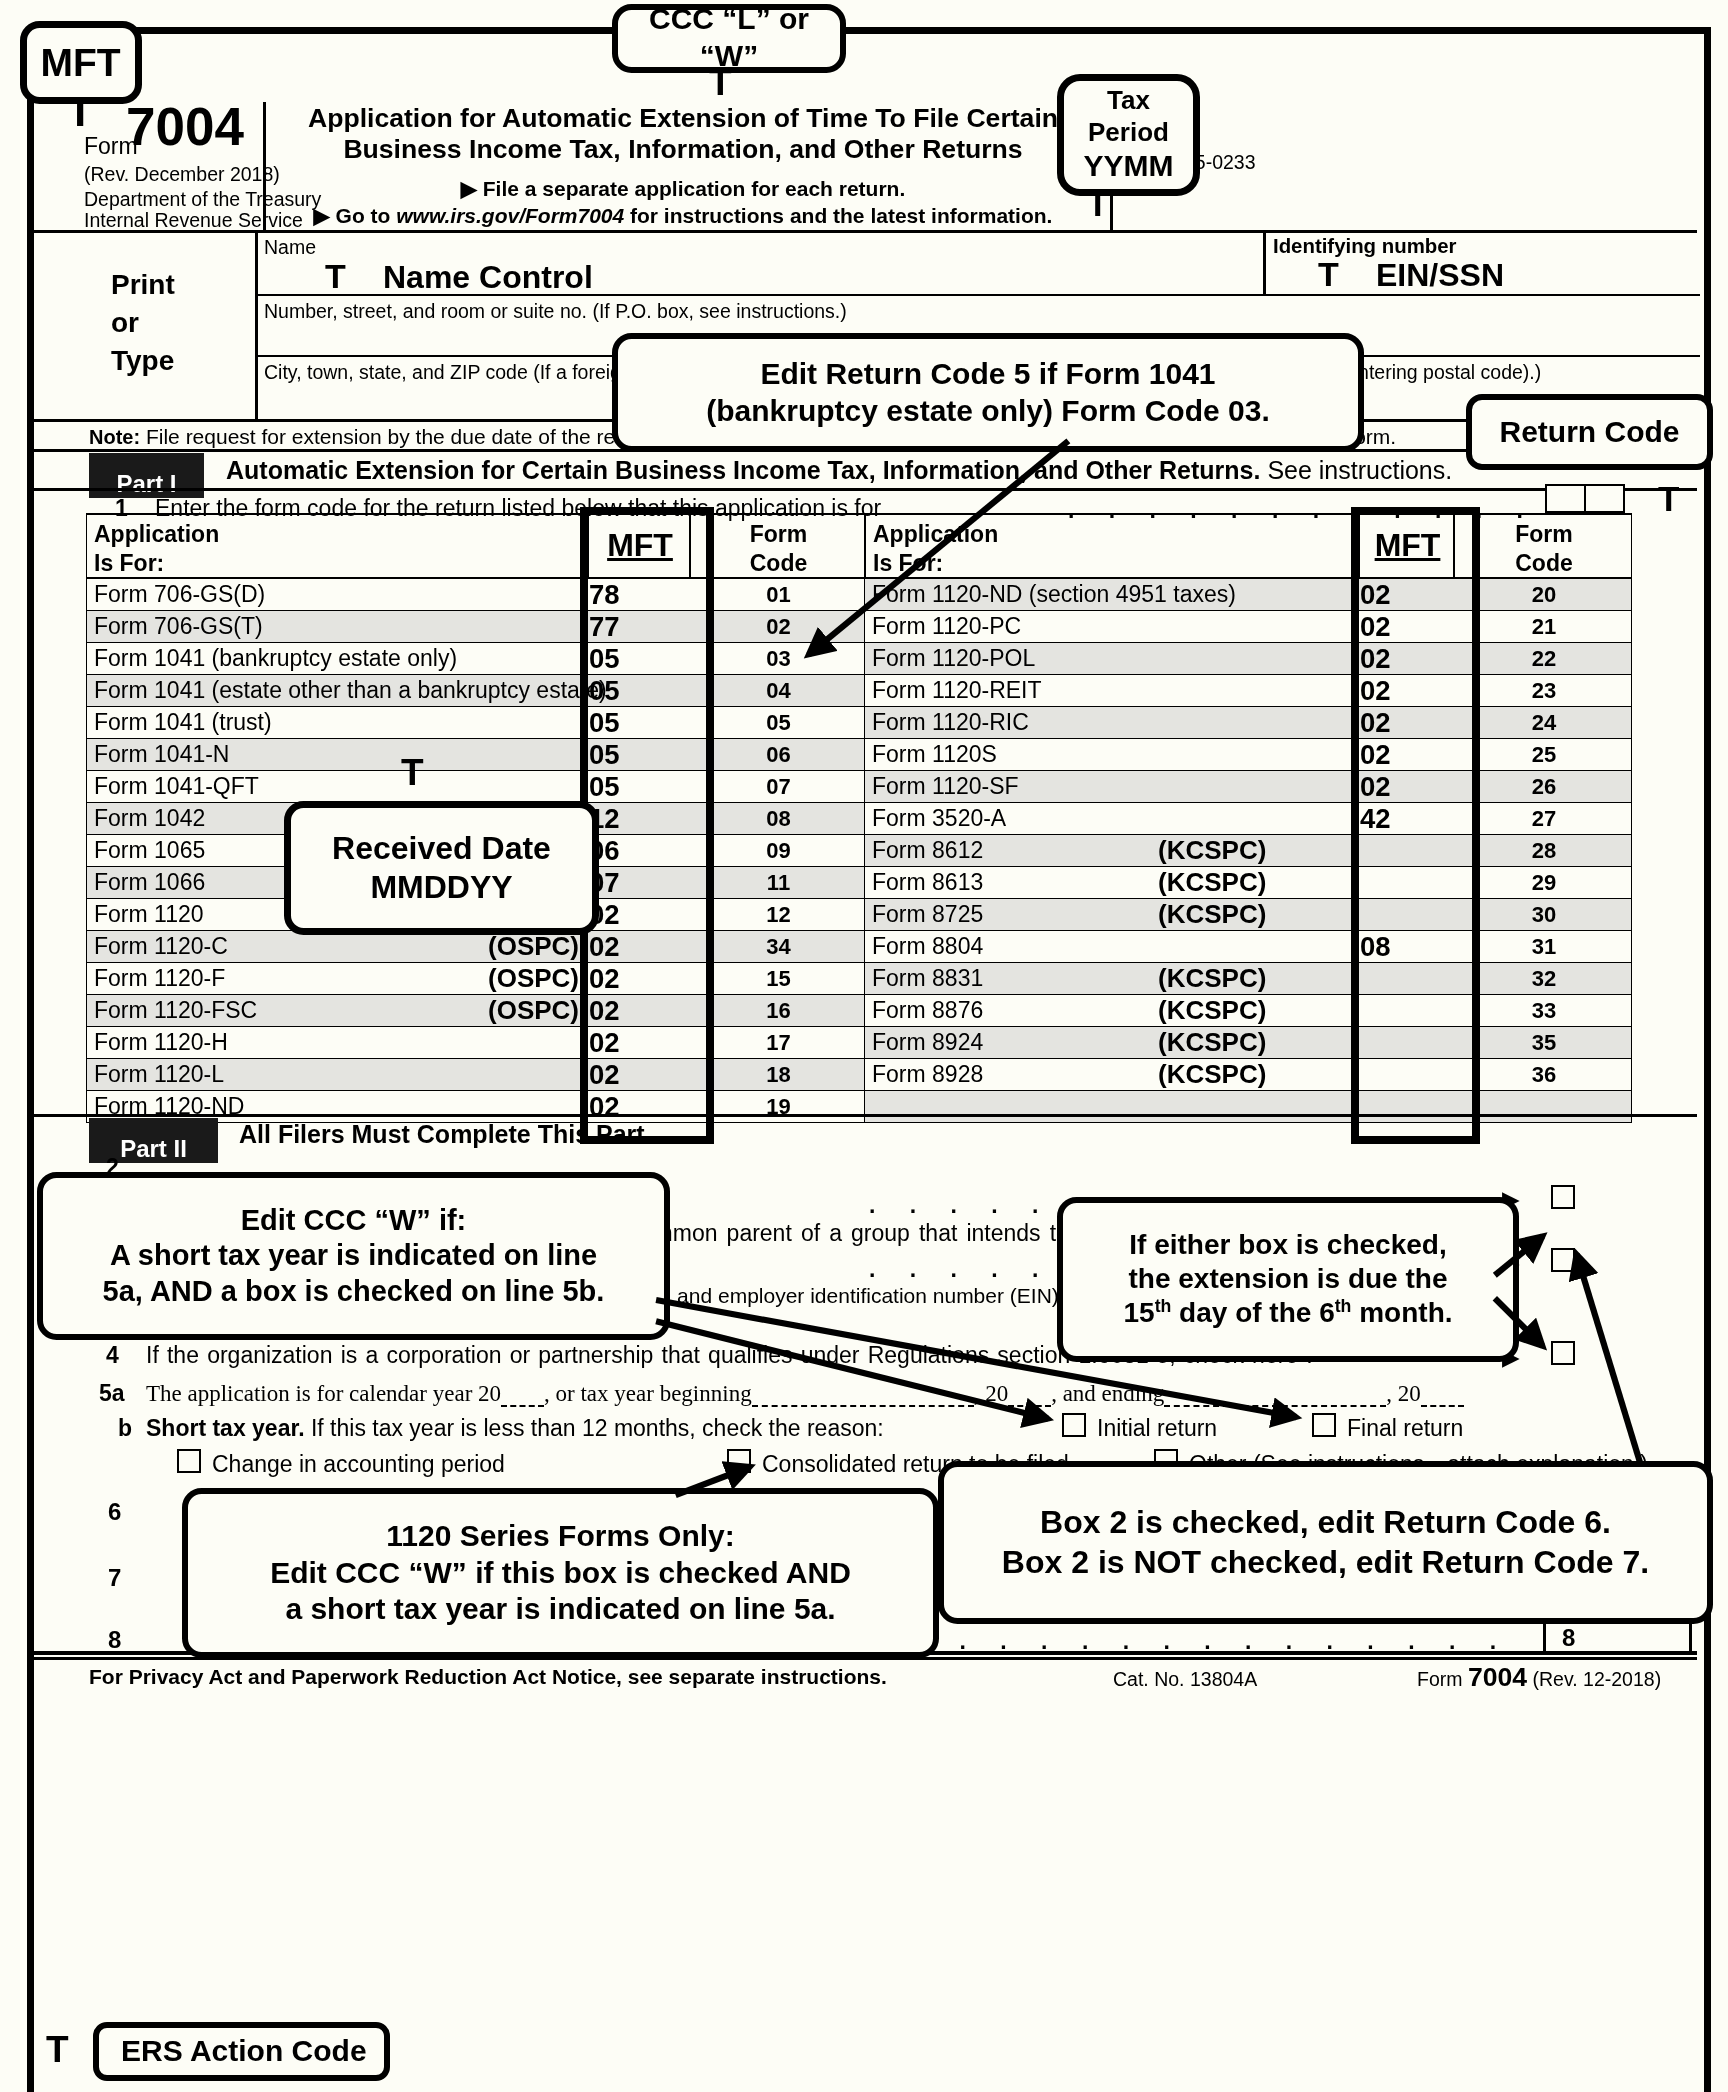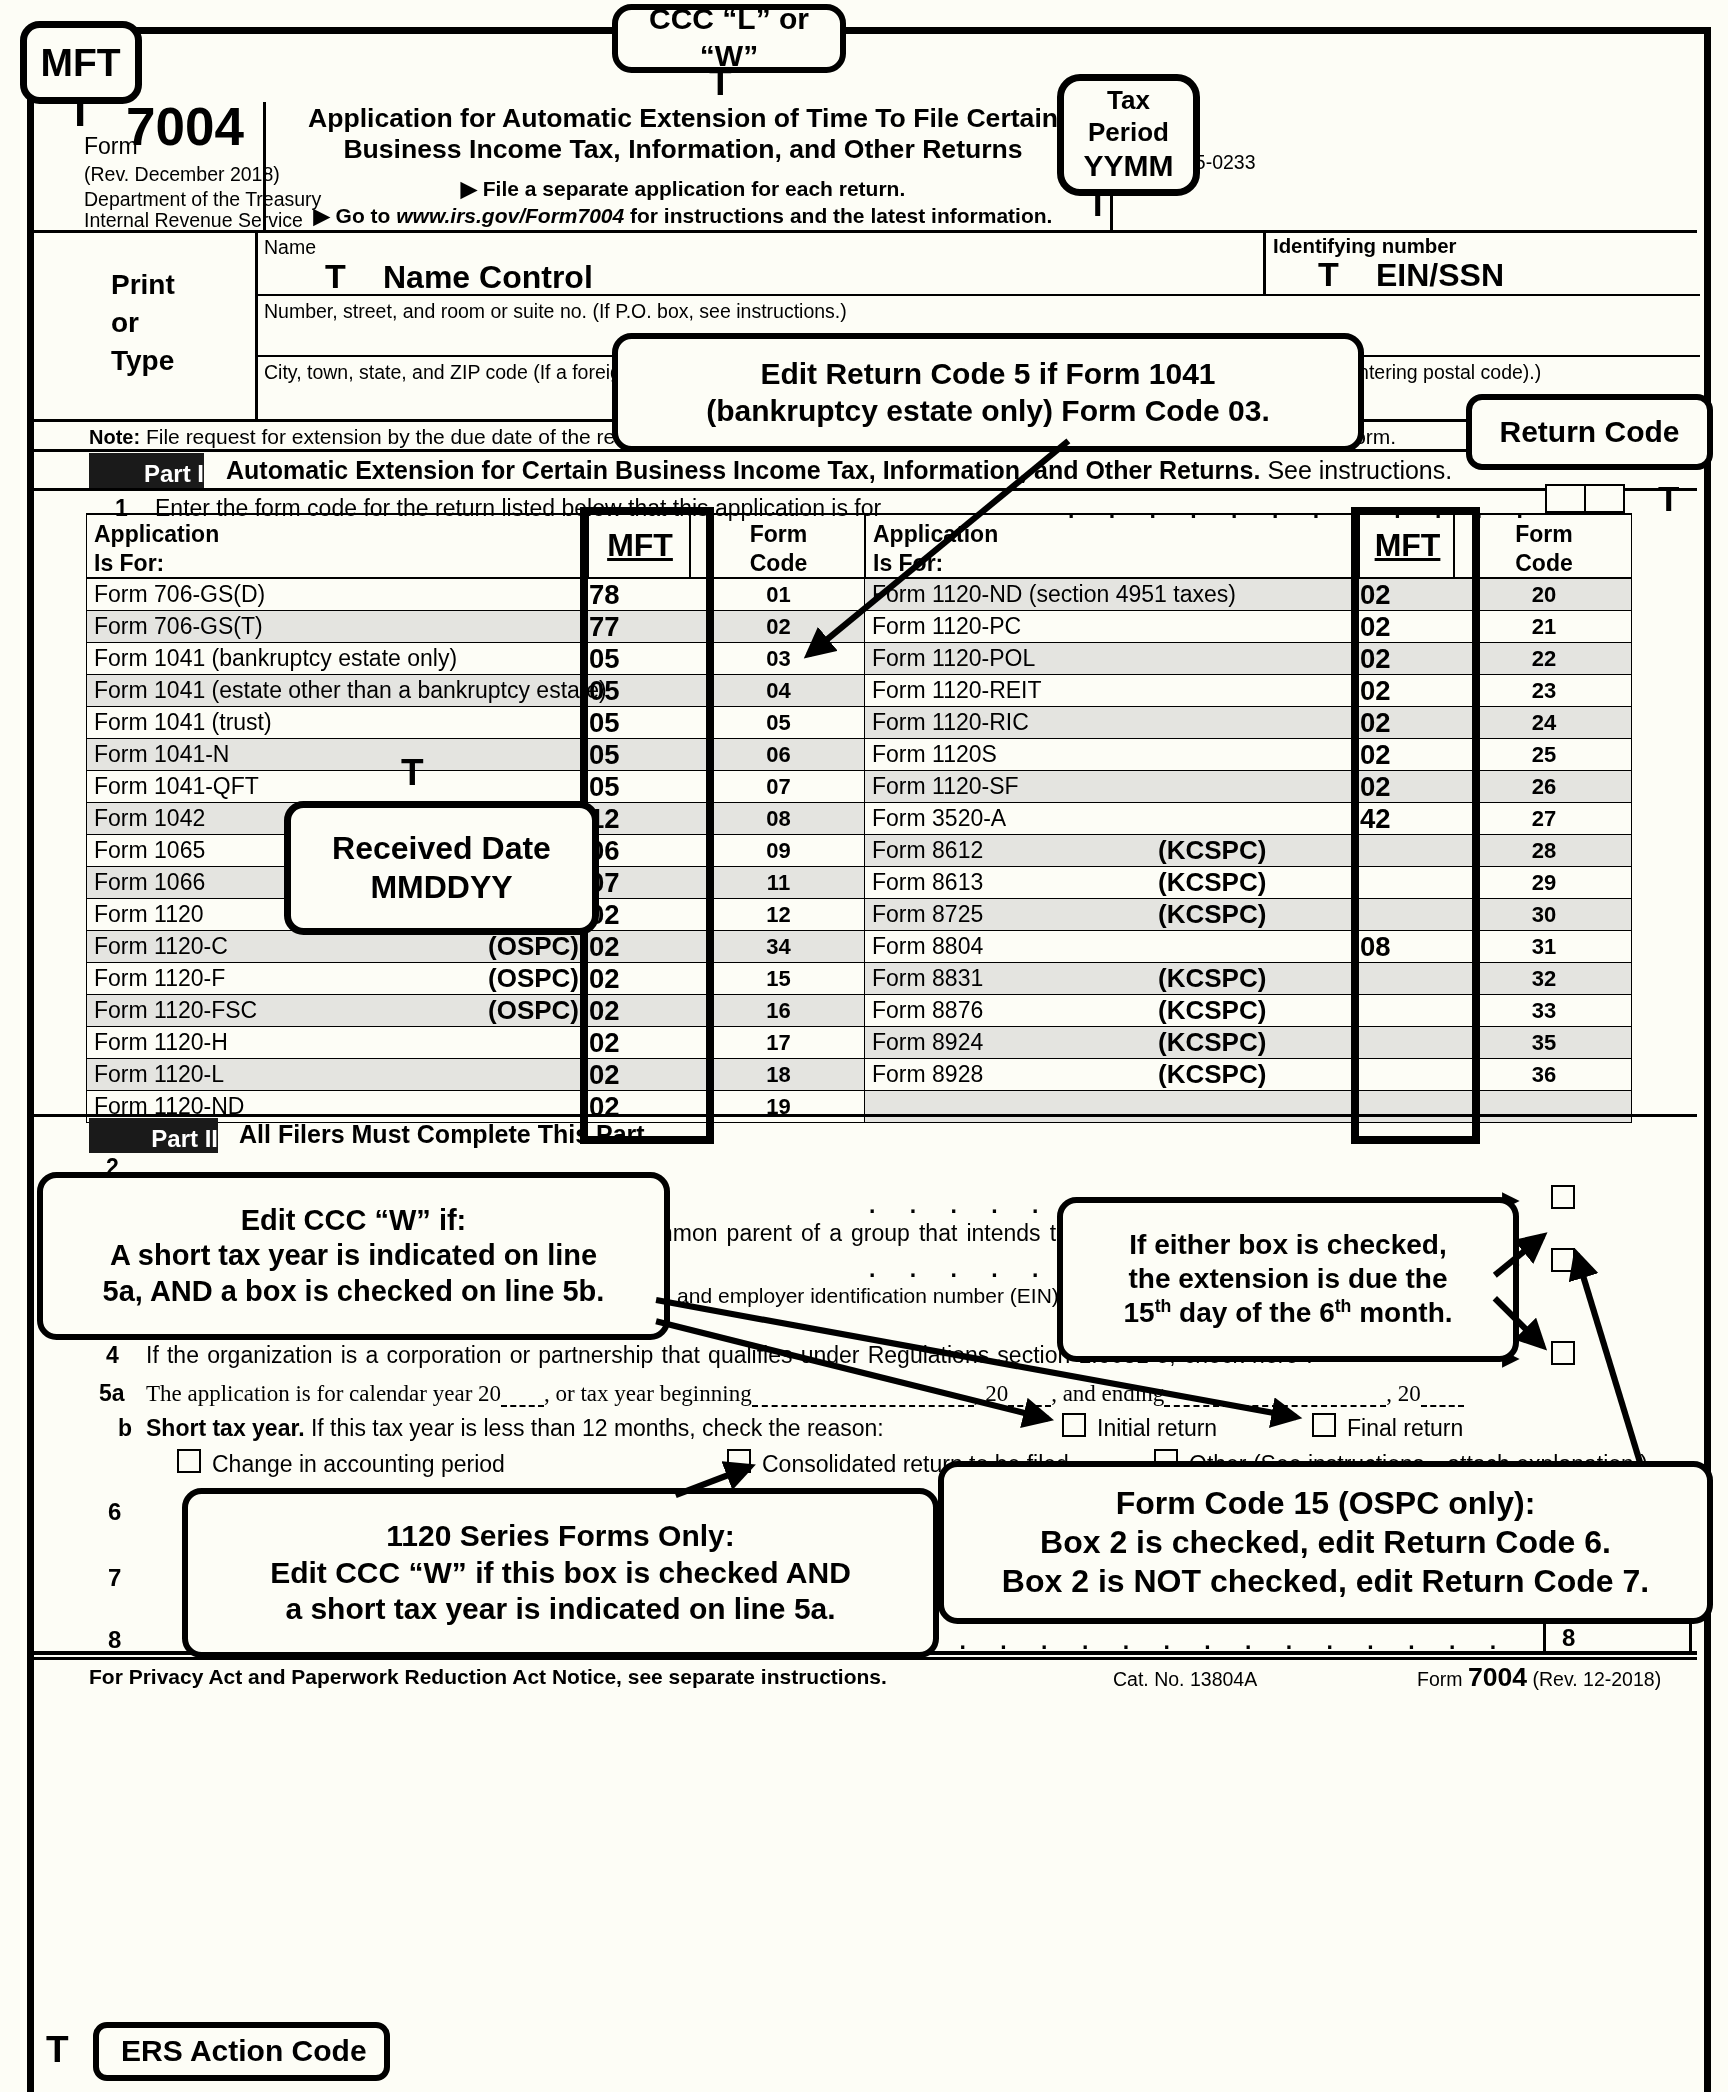--- a/index.html
+++ b/index.html
@@ -20,21 +20,21 @@
   #left-table .ttag{left:401px;}
   #right-table .ttag{left:293px;}
   #left-table .tmft{left:502px;width:102px;}
   #left-table .tcode{left:604px;width:175px;}
   #right-table .tmft{left:495px;width:95px;}
   #right-table .tcode{left:590px;width:178px;}
   .colsep{position:absolute;top:0;bottom:0;width:1.8px;background:#000;}
   .thickbox{position:absolute;border:8px solid #000;z-index:3;pointer-events:none;}
   .blank{display:inline-block;border-bottom:2.7px dashed #000;height:23px;vertical-align:bottom;}
   .seglabel{font-size:22px;white-space:nowrap;font-family:Liberation Serif, serif;}
-  .partbar-label{position:absolute;background:#1a1a1a;color:#fff;font-weight:bold;font-size:24px;text-align:right;padding-top:7px;height:27.5px;}
+  .partbar-label{position:absolute;background:#1a1a1a;color:#fff;font-weight:bold;font-size:24px;text-align:center;padding-top:17px;height:27.5px;}
 </style>
 </head>
 <body>
 
 <div id="page">
 
   <div class="abs" style="left:26.6px;top:26.6px;width:1670px;height:2059px;border:7px solid #000;"></div>
 
   <div class="callout" style="left:19.5px;top:21px;width:108px;height:69px;font-size:39px;border-width:7px;">
     <span>MFT</span>
@@ -419,21 +419,20 @@
     <span>
       <span>15</span><sup style="font-size:17.7px;">th</sup><span> day of the 6</span><sup style="font-size:17.7px;">th</sup><span> month.</span>
     </span>
   </div>
   <div class="callout" style="left:182px;top:1488px;width:745px;height:158px;font-size:30px;">
     <span>1120 Series Forms Only:</span>
     <span>Edit CCC “W” if this box is checked AND</span>
     <span>a short tax year is indicated on line 5a.</span>
   </div>
   <div class="callout" style="left:938px;top:1461px;width:763px;height:151px;font-size:32px;">
-    <span>Form Code 15 (OSPC only):</span>
     <span>Box 2 is checked, edit Return Code 6.</span>
     <span>Box 2 is NOT checked, edit Return Code 7.</span>
   </div>
 
   <div class="line" style="left:32px;top:1651px;width:1665px;height:3.5px;"></div>
   <div class="line" style="left:32px;top:1657px;width:1665px;height:2.7px;"></div>
   <div class="abs b" style="left:89px;top:1665px;font-size:21px;">For Privacy Act and Paperwork Reduction Act Notice, see separate instructions.</div>
   <div class="abs" style="left:1113px;top:1668px;font-size:19.5px;">Cat. No. 13804A</div>
   <div class="abs" style="left:1417px;top:1662px;font-size:19.5px;">
     <span>Form</span>

